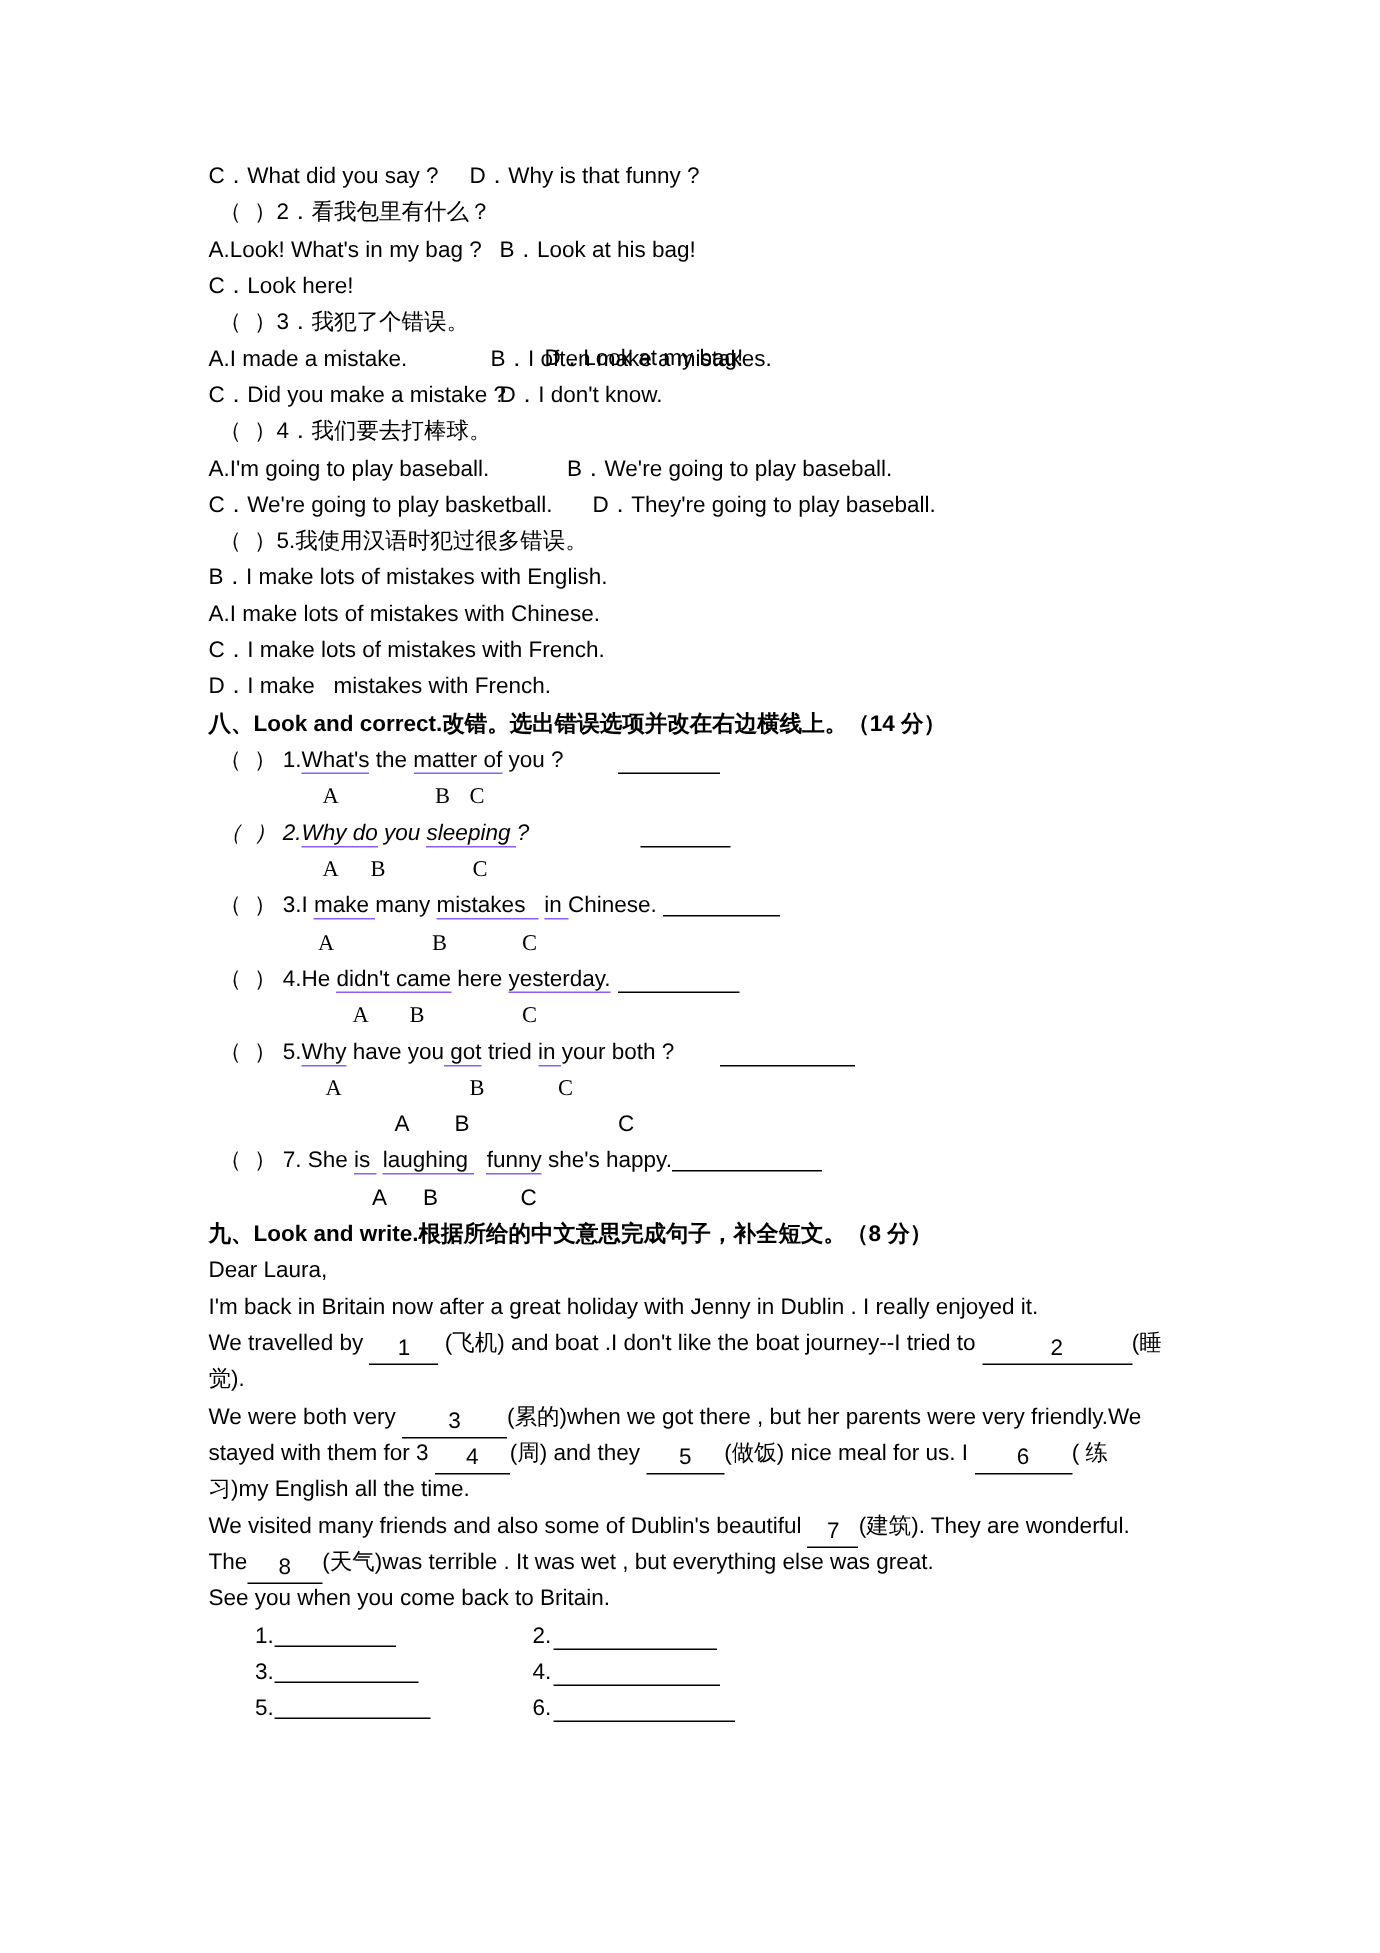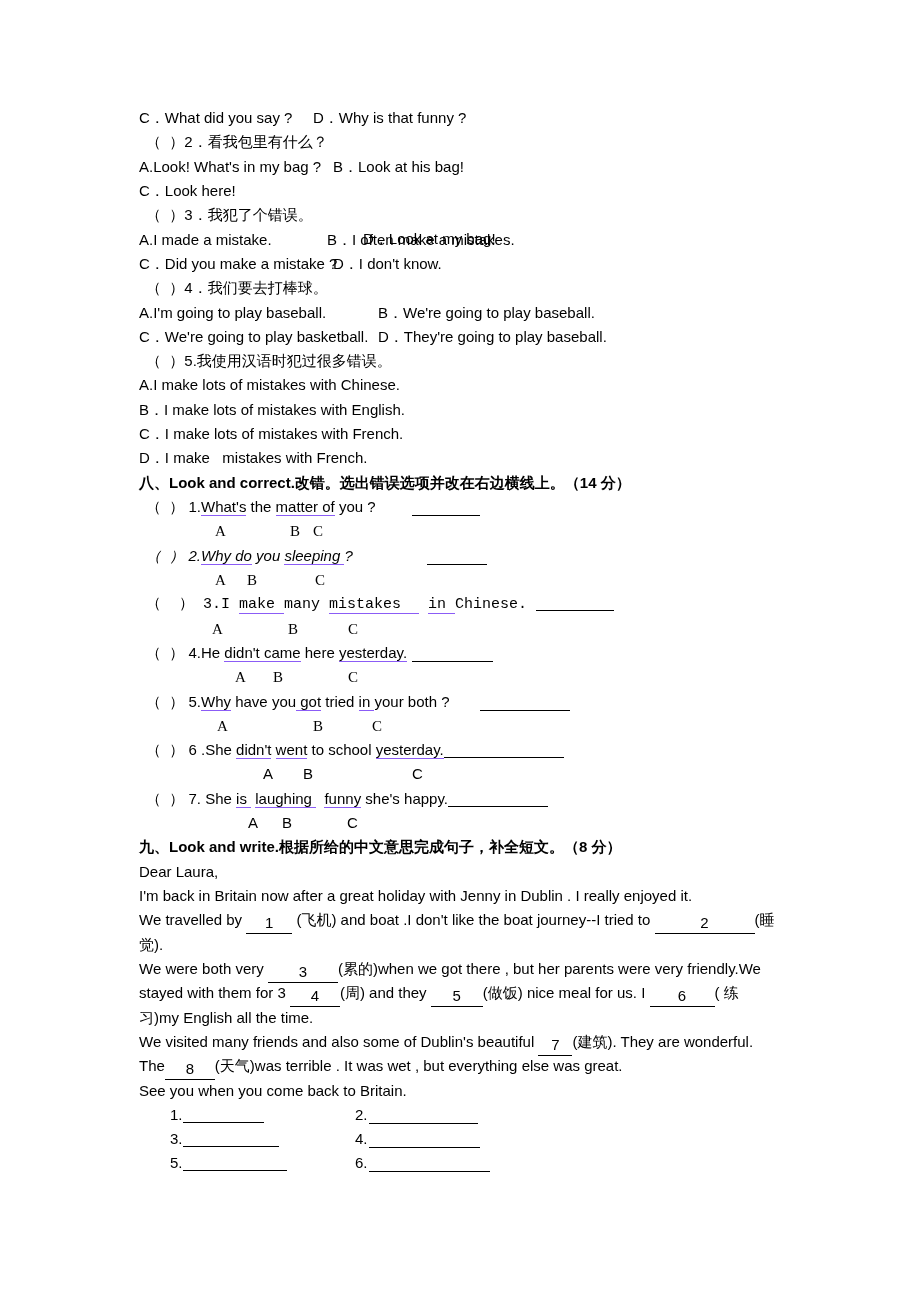--- a/index.html
+++ b/index.html
@@ -33,38 +33,37 @@
   <div class="doc" id="doc">
       <div class="line"><span>C．What did you say ?</span><span class="abs" style="left: 174px;">D．Why is that funny ?</span></div>
       <div class="line" style="padding-left: 7px;"><span>（  ）2．看我包里有什么？</span></div>
       <div class="line"><span>A.Look! What's in my bag ?</span><span class="abs" style="left: 194px;">B．Look at his bag!</span></div>
       <div class="line"><span>C．Look here!</span><span class="abs" style="left: 224px; margin-top: 48px;">D．Look at my bag!</span></div>
       <div class="line" style="padding-left: 7px;"><span>（  ）3．我犯了个错误。</span></div>
       <div class="line"><span>A.I made a mistake.</span><span class="abs" style="left: 188px;">B．I often make a mistakes.</span></div>
       <div class="line"><span>C．Did you make a mistake ?</span><span class="abs" style="left: 194px;">D．I don't know.</span></div>
       <div class="line" style="padding-left: 7px;"><span>（  ）4．我们要去打棒球。</span></div>
       <div class="line"><span>A.I'm going to play baseball.</span><span class="abs" style="left: 239px;">B．We're going to play baseball.</span></div>
-      <div class="line"><span>C．We're going to play basketball.</span><span class="abs" style="left: 239px;">D．They're going to play baseball.</span></div>
+      <div class="line"><span>C．We're going to play basketball.</span><span class="abs" style="left: 256px;">D．They're going to play baseball.</span></div>
       <div class="line" style="padding-left: 7px;"><span>（  ）5.我使用汉语时犯过很多错误。</span></div>
+      <div class="line"><span>B．I make lots of mistakes with English.</span></div>
       <div class="line"><span>A.I make lots of mistakes with Chinese.</span></div>
-      <div class="line"><span>B．I make lots of mistakes with English.</span></div>
       <div class="line"><span>C．I make lots of mistakes with French.</span></div>
       <div class="line"><span>D．I make   mistakes with French.</span></div>
       <div class="line"><span class="b">八、Look and correct.改错。选出错误选项并改在右边横线上。（14 分）</span></div>
       <div class="line" style="padding-left: 7px;"><span>（  ） 1.</span><span class="u">What's</span><span> the </span><span class="u">matter of</span><span> you ?</span><span class="blank abs" style="width: 68px; left: 273px;"></span></div>
       <div class="line"><span class="serif abs" style="left: 76px;">A</span><span class="serif abs" style="left: 151px;">B</span><span class="serif abs" style="left: 174px;">C</span></div>
       <div class="line" style="padding-left: 7px; font-style: italic;"><span>（  ） 2.</span><span class="u">Why do</span><span> you </span><span class="u">sleeping </span><span>?</span><span class="blank abs" style="width: 60px; left: 288px;"></span></div>
       <div class="line"><span class="serif abs" style="left: 76px;">A</span><span class="serif abs" style="left: 108px;">B</span><span class="serif abs" style="left: 176px;">C</span></div>
-      <div class="line" style="padding-left: 7px; font-family: Liberation Mono, monospace;"><span>（  ） 3.I </span><span class="u">make </span><span>many </span><span class="u">mistakes  </span><span> </span><span class="u">in </span><span>Chinese. </span><span class="blank" style="width: 78px;"></span></div>
+      <div class="line" style="padding-left: 7px;"><span>（  ） 3.I </span><span class="u">make </span><span>many </span><span class="u">mistakes  </span><span> </span><span class="u">in </span><span>Chinese. </span><span class="blank" style="width: 78px;"></span></div>
       <div class="line"><span class="serif abs" style="left: 73px;">A</span><span class="serif abs" style="left: 149px;">B</span><span class="serif abs" style="left: 209px;">C</span></div>
       <div class="line" style="padding-left: 7px;"><span>（  ） 4.He </span><span class="u">didn't came</span><span> here </span><span class="u">yesterday.</span><span class="blank abs" style="width: 81px; left: 273px;"></span></div>
       <div class="line"><span class="serif abs" style="left: 96px;">A</span><span class="serif abs" style="left: 134px;">B</span><span class="serif abs" style="left: 209px;">C</span></div>
       <div class="line" style="padding-left: 7px;"><span>（  ） 5.</span><span class="u">Why</span><span> have you</span><span class="u"> got</span><span> tried </span><span class="u">in </span><span>your both ?</span><span class="blank abs" style="width: 90px; left: 341px;"></span></div>
       <div class="line"><span class="serif abs" style="left: 78px;">A</span><span class="serif abs" style="left: 174px;">B</span><span class="serif abs" style="left: 233px;">C</span></div>
-      <div class="line" style="padding-left: 7px;"><span>（  ） 6 .She </span><span class="u">didn't</span><span> </span><span class="u">went</span><span> to school </span><span class="u">yesterday.</span><span class="blank" style="width: 120px;"></span></div>
       <div class="line"><span class="abs" style="left: 124px;">A</span><span class="abs" style="left: 164px;">B</span><span class="abs" style="left: 273px;">C</span></div>
       <div class="line" style="padding-left: 7px;"><span>（  ） 7. She </span><span class="u">is </span><span> </span><span class="u">laughing </span><span>  </span><span class="u">funny</span><span> she's happy.</span><span class="blank" style="width: 100px;"></span></div>
       <div class="line"><span class="abs" style="left: 109px;">A</span><span class="abs" style="left: 143px;">B</span><span class="abs" style="left: 208px;">C</span></div>
       <div class="line"><span class="b">九、Look and write.根据所给的中文意思完成句子，补全短文。（8 分）</span></div>
       <div class="line"><span>Dear Laura,</span></div>
       <div class="line"><span>I'm back in Britain now after a great holiday with Jenny in Dublin . I really enjoyed it.</span></div>
       <div class="line"><span>We travelled by </span><span class="blank" style="width: 46px;">1</span><span> (飞机) and boat .I don't like the boat journey--I tried to </span><span class="blank" style="width: 100px;">2</span><span>(睡</span></div>
       <div class="line"><span>觉).</span></div>
       <div class="line"><span>We were both very </span><span class="blank" style="width: 70px;">3</span><span>(累的)when we got there , but her parents were very friendly.We</span></div>
       <div class="line"><span>stayed with them for 3 </span><span class="blank" style="width: 50px;">4</span><span>(周) and they </span><span class="blank" style="width: 52px;">5</span><span>(做饭) nice meal for us. I </span><span class="blank" style="width: 65px;">6</span><span>( 练</span></div>

